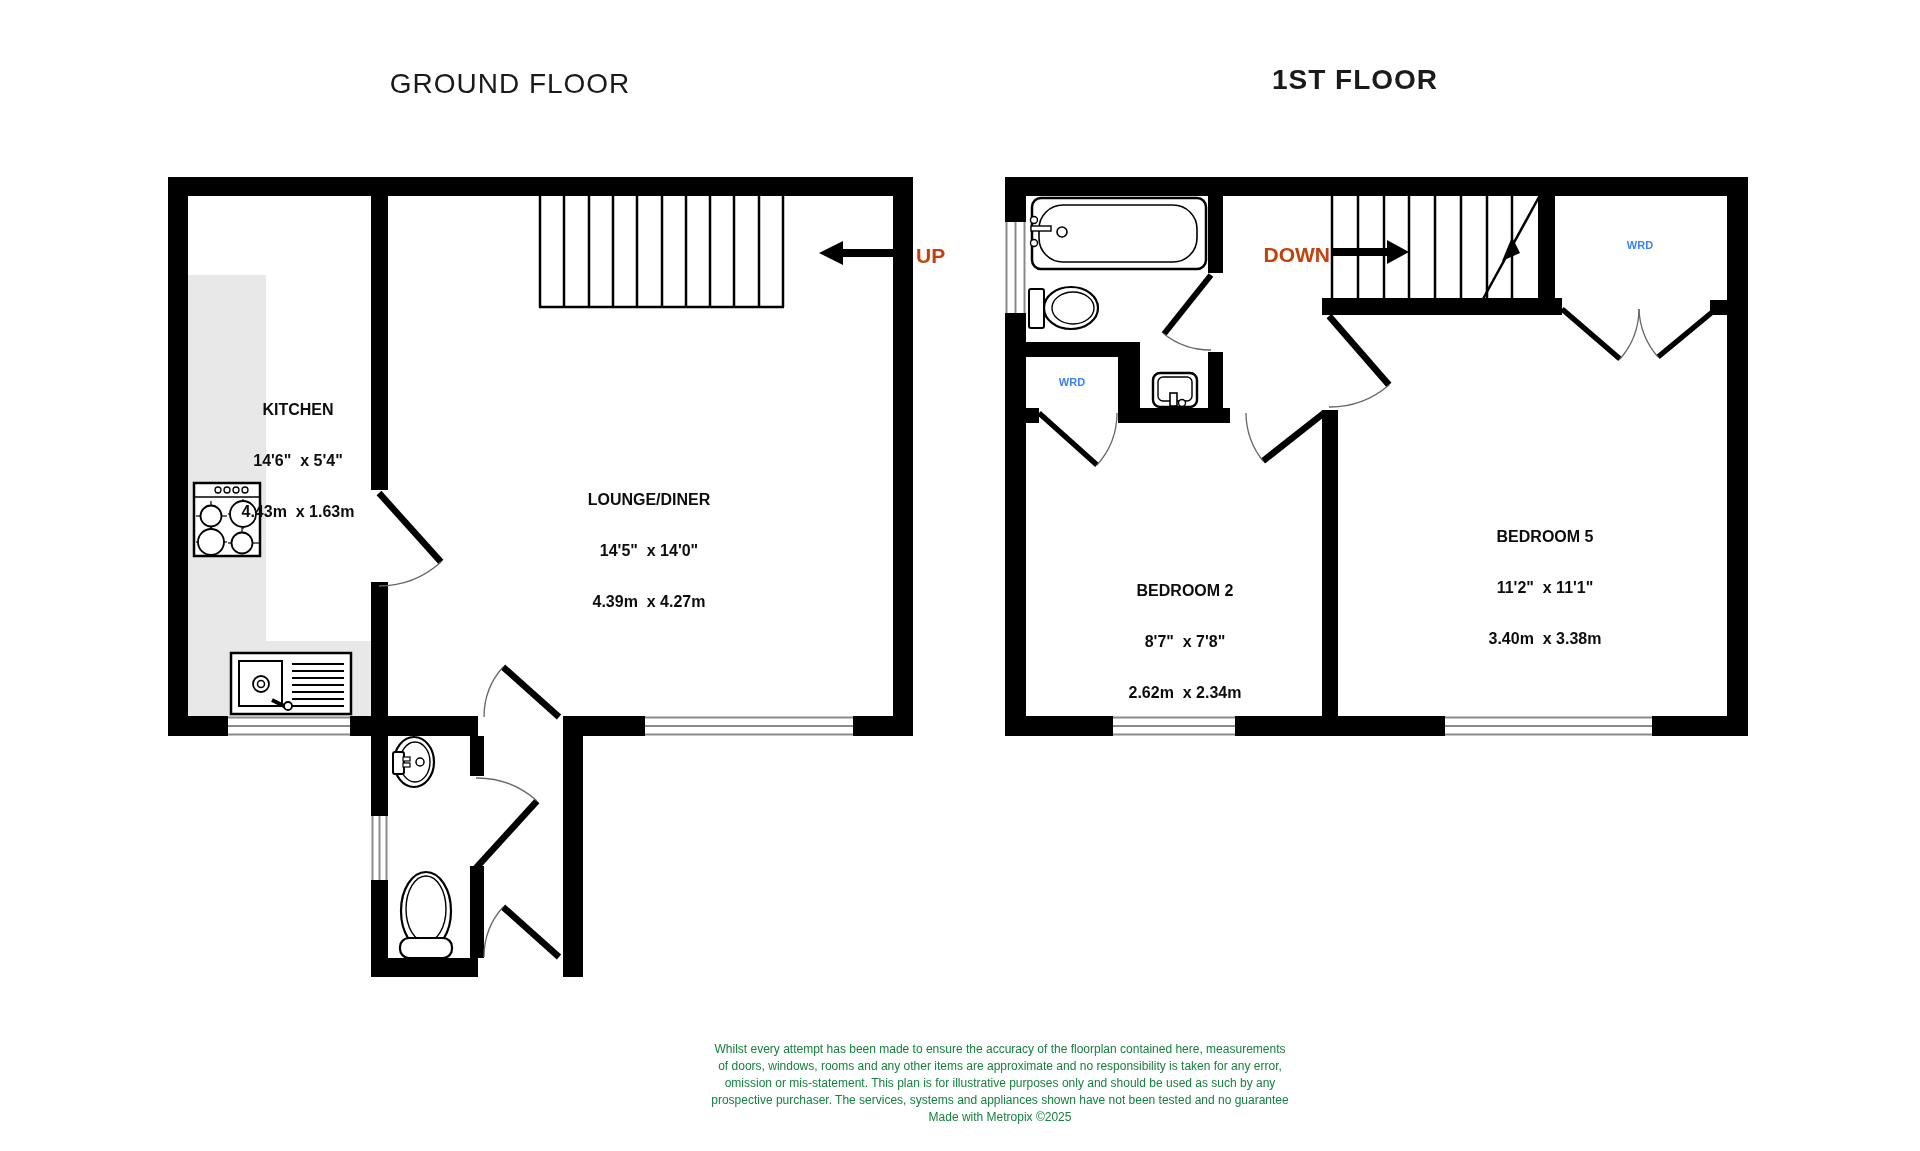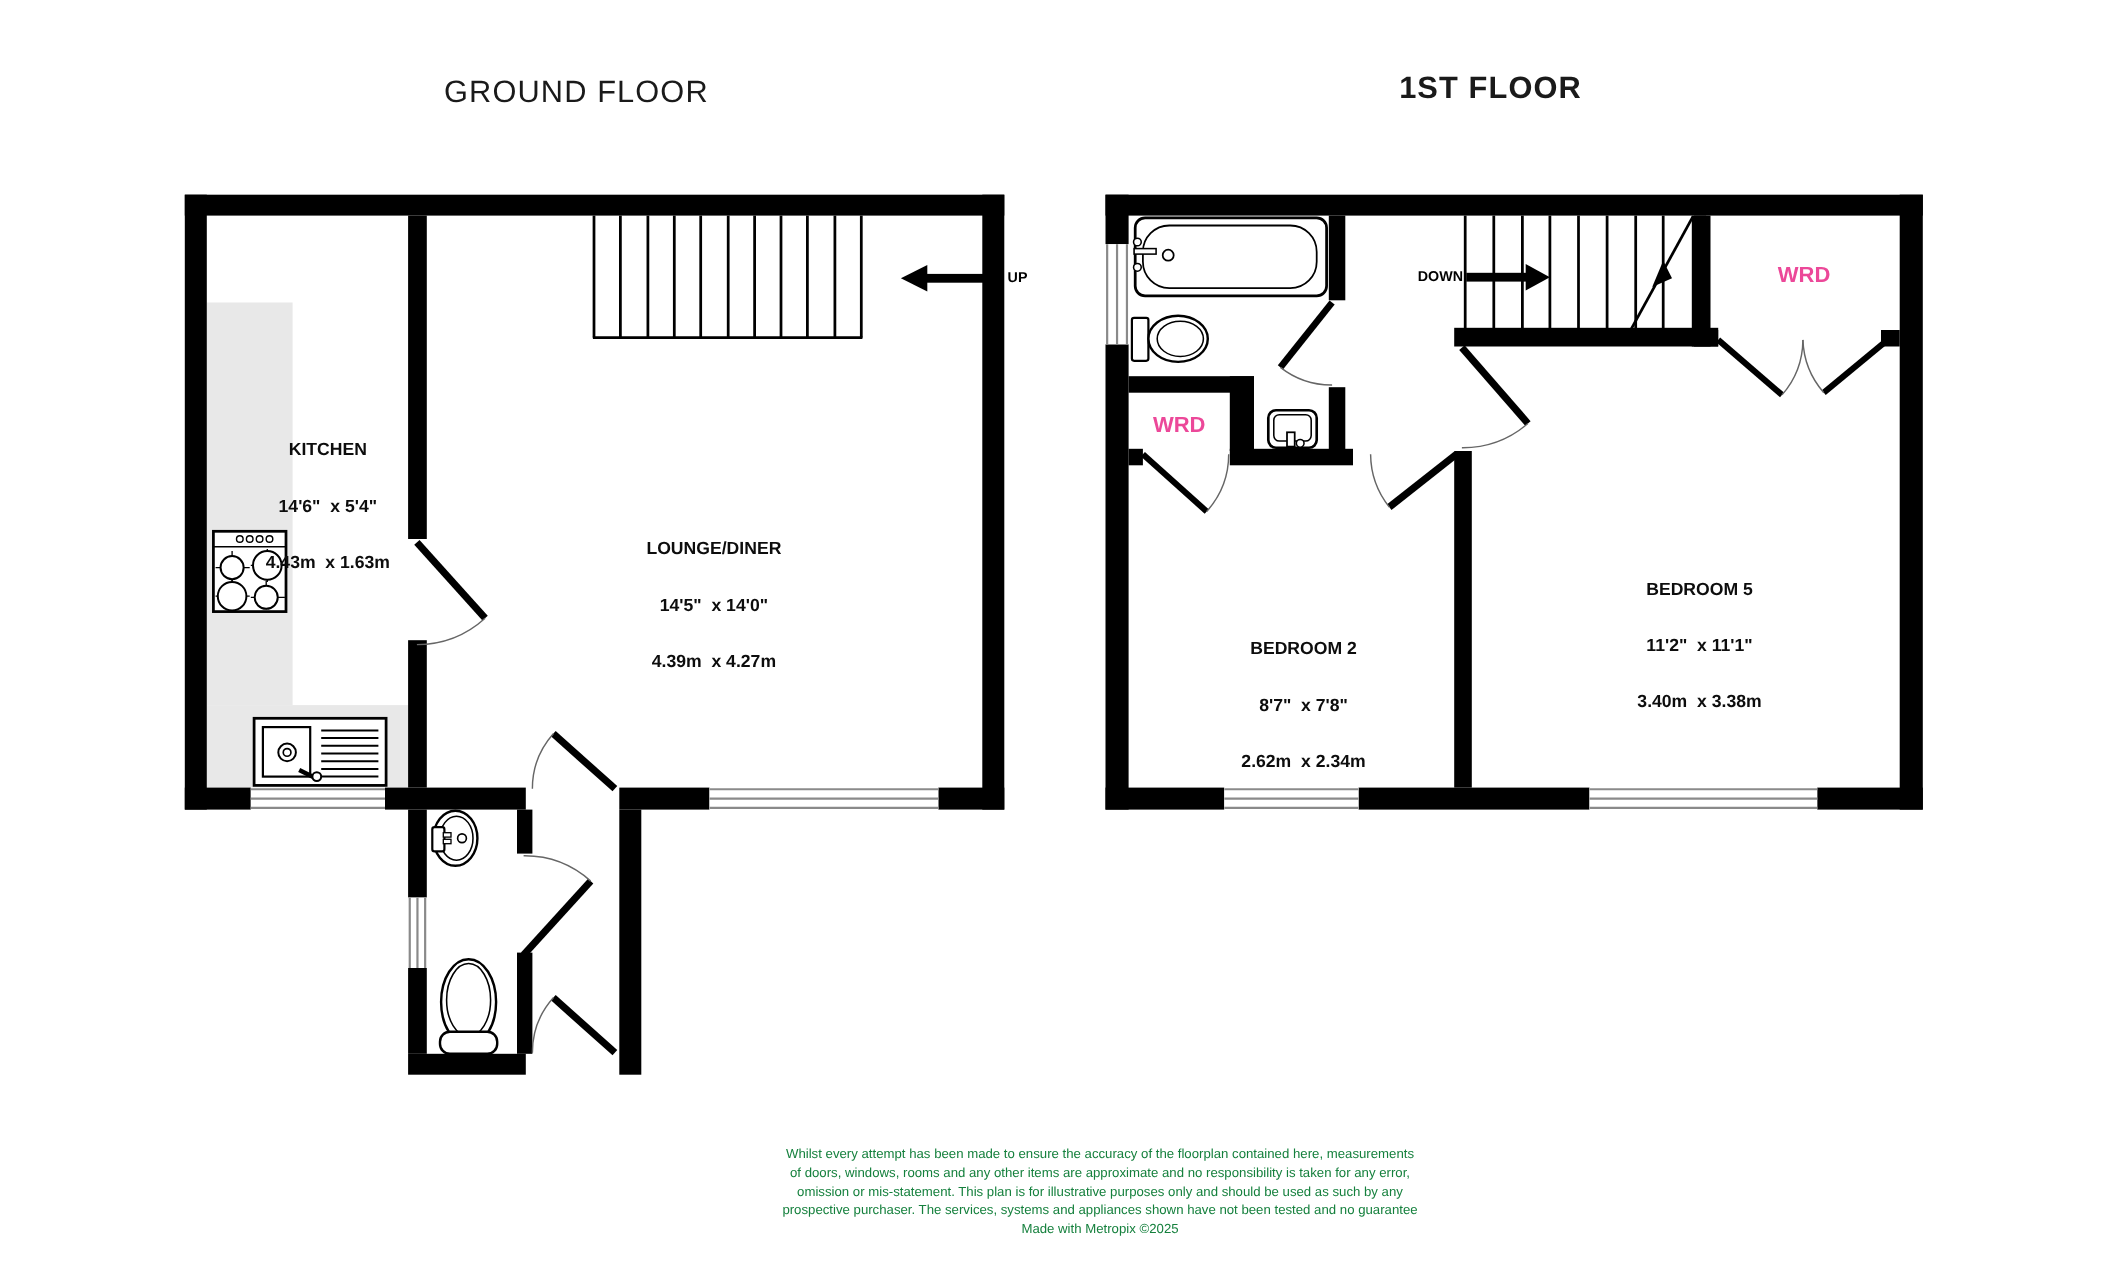--- a/index.html
+++ b/index.html
@@ -3,23 +3,23 @@
 <meta charset="utf-8">
 <style>
   html,body{margin:0;padding:0;background:#ffffff;}
   #stage{position:relative;width:1920px;height:1151px;background:#ffffff;
          font-family:"Liberation Sans",sans-serif;color:#111;overflow:hidden;}
   #plan-svg{position:absolute;left:0;top:0;}
   .floor-title{position:absolute;transform:translateX(-50%);font-size:28px;
                font-weight:400;letter-spacing:1px;color:#1a1a1a;white-space:pre;}
   .room-label{position:absolute;transform:translateX(-50%);text-align:center;
               font-size:16px;font-weight:700;line-height:17px;color:#0d0d0d;white-space:pre;margin-left:12px;}
-  .stair-label{position:absolute;font-size:13px;font-weight:600;color:#000000;white-space:pre;text-align:center;}
-  .wrd-label{position:absolute;transform:translateX(-50%);font-size:20px;
-             font-weight:700;color:#ec4899;white-space:pre;}
+  .stair-label{position:absolute;font-size:21px;font-weight:600;color:#c2410c;white-space:pre;text-align:center;}
+  .wrd-label{position:absolute;transform:translateX(-50%);font-size:11px;
+             font-weight:700;color:#3b82f6;white-space:pre;}
   #disclaimer{position:absolute;left:1000px;top:1041px;transform:translateX(-50%);
               width:960px;text-align:center;font-size:12px;line-height:17px;color:#15803d;}
 </style>
 </head>
 <body>
 
 <div id="stage">
 
 <svg id="plan-svg" width="1920" height="1151" viewBox="0 0 1920 1151">
 
@@ -295,21 +295,21 @@
       <rect x="1153" y="373" width="44" height="34" rx="7" fill="#ffffff" stroke="#000" stroke-width="2.4"></rect>
       <rect x="1158" y="377" width="34" height="24" rx="5" fill="none" stroke="#000" stroke-width="1.4"></rect>
       <g>
         <rect x="1170" y="393" width="7" height="13" fill="#ffffff" stroke="#000" stroke-width="1.6"></rect>
         <circle cx="1182" cy="403" r="3.5" fill="#ffffff" stroke="#000" stroke-width="1.4"></circle>
       </g>
     </g>
   </g>
 </svg>
 
-<div class="floor-title" style="left:510px;top:68px;margin-left:14px;">GROUND FLOOR</div>
+<div class="floor-title" style="left:510px;top:68px;">GROUND FLOOR</div>
 
 <div class="floor-title" style="left:1355px;top:64px;font-weight:bold;">1ST FLOOR</div>
 
 <div class="room-label" style="left:286px;top:367px;">
   <div>KITCHEN</div>
   <div>14'6"  x 5'4"</div>
   <div>4.43m  x 1.63m</div>
 </div>
 
 <div class="room-label" style="left:637px;top:457px;">

